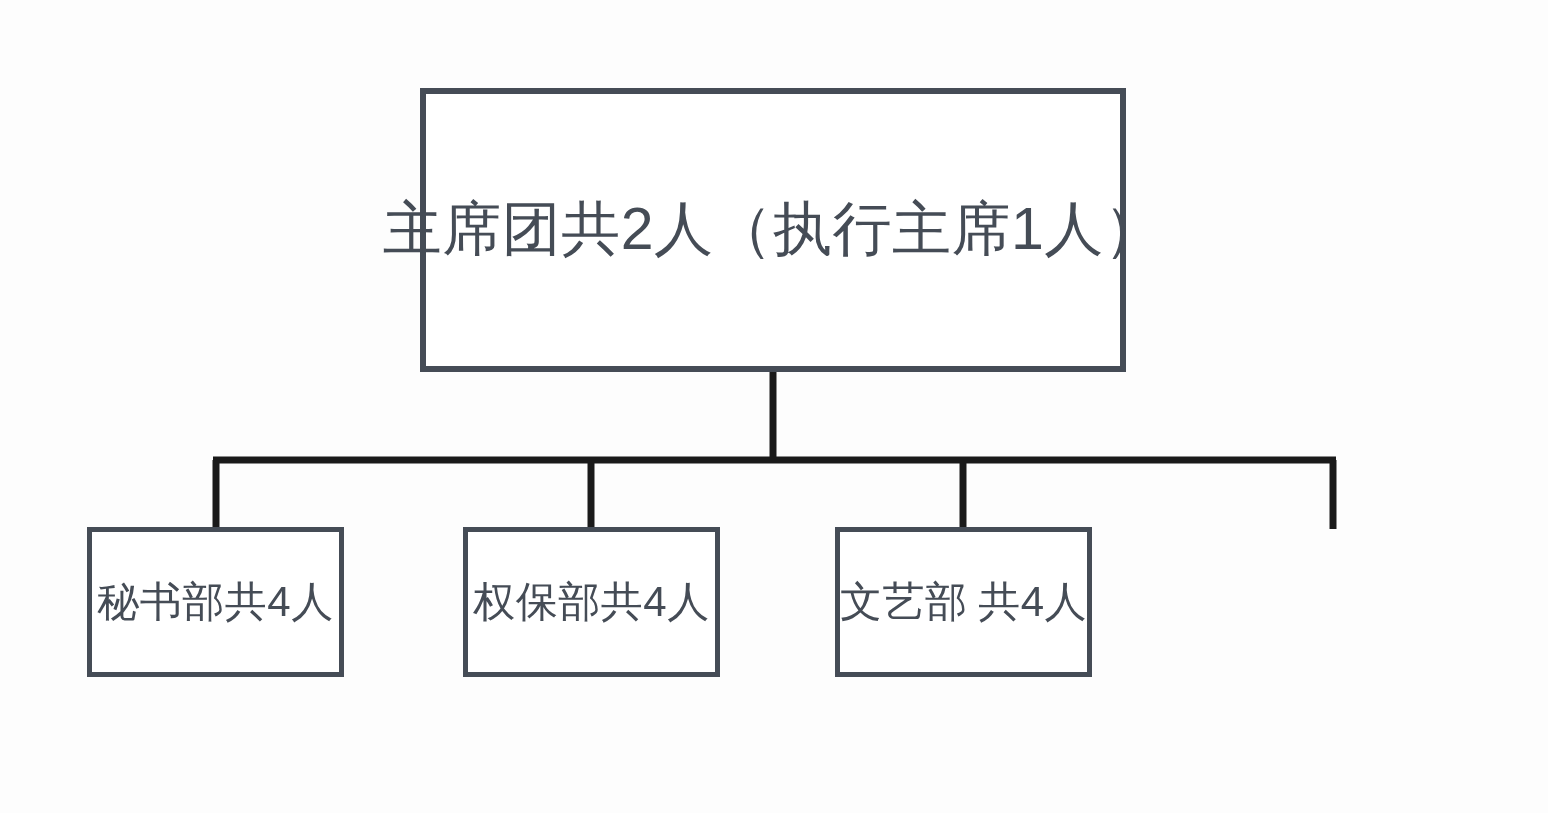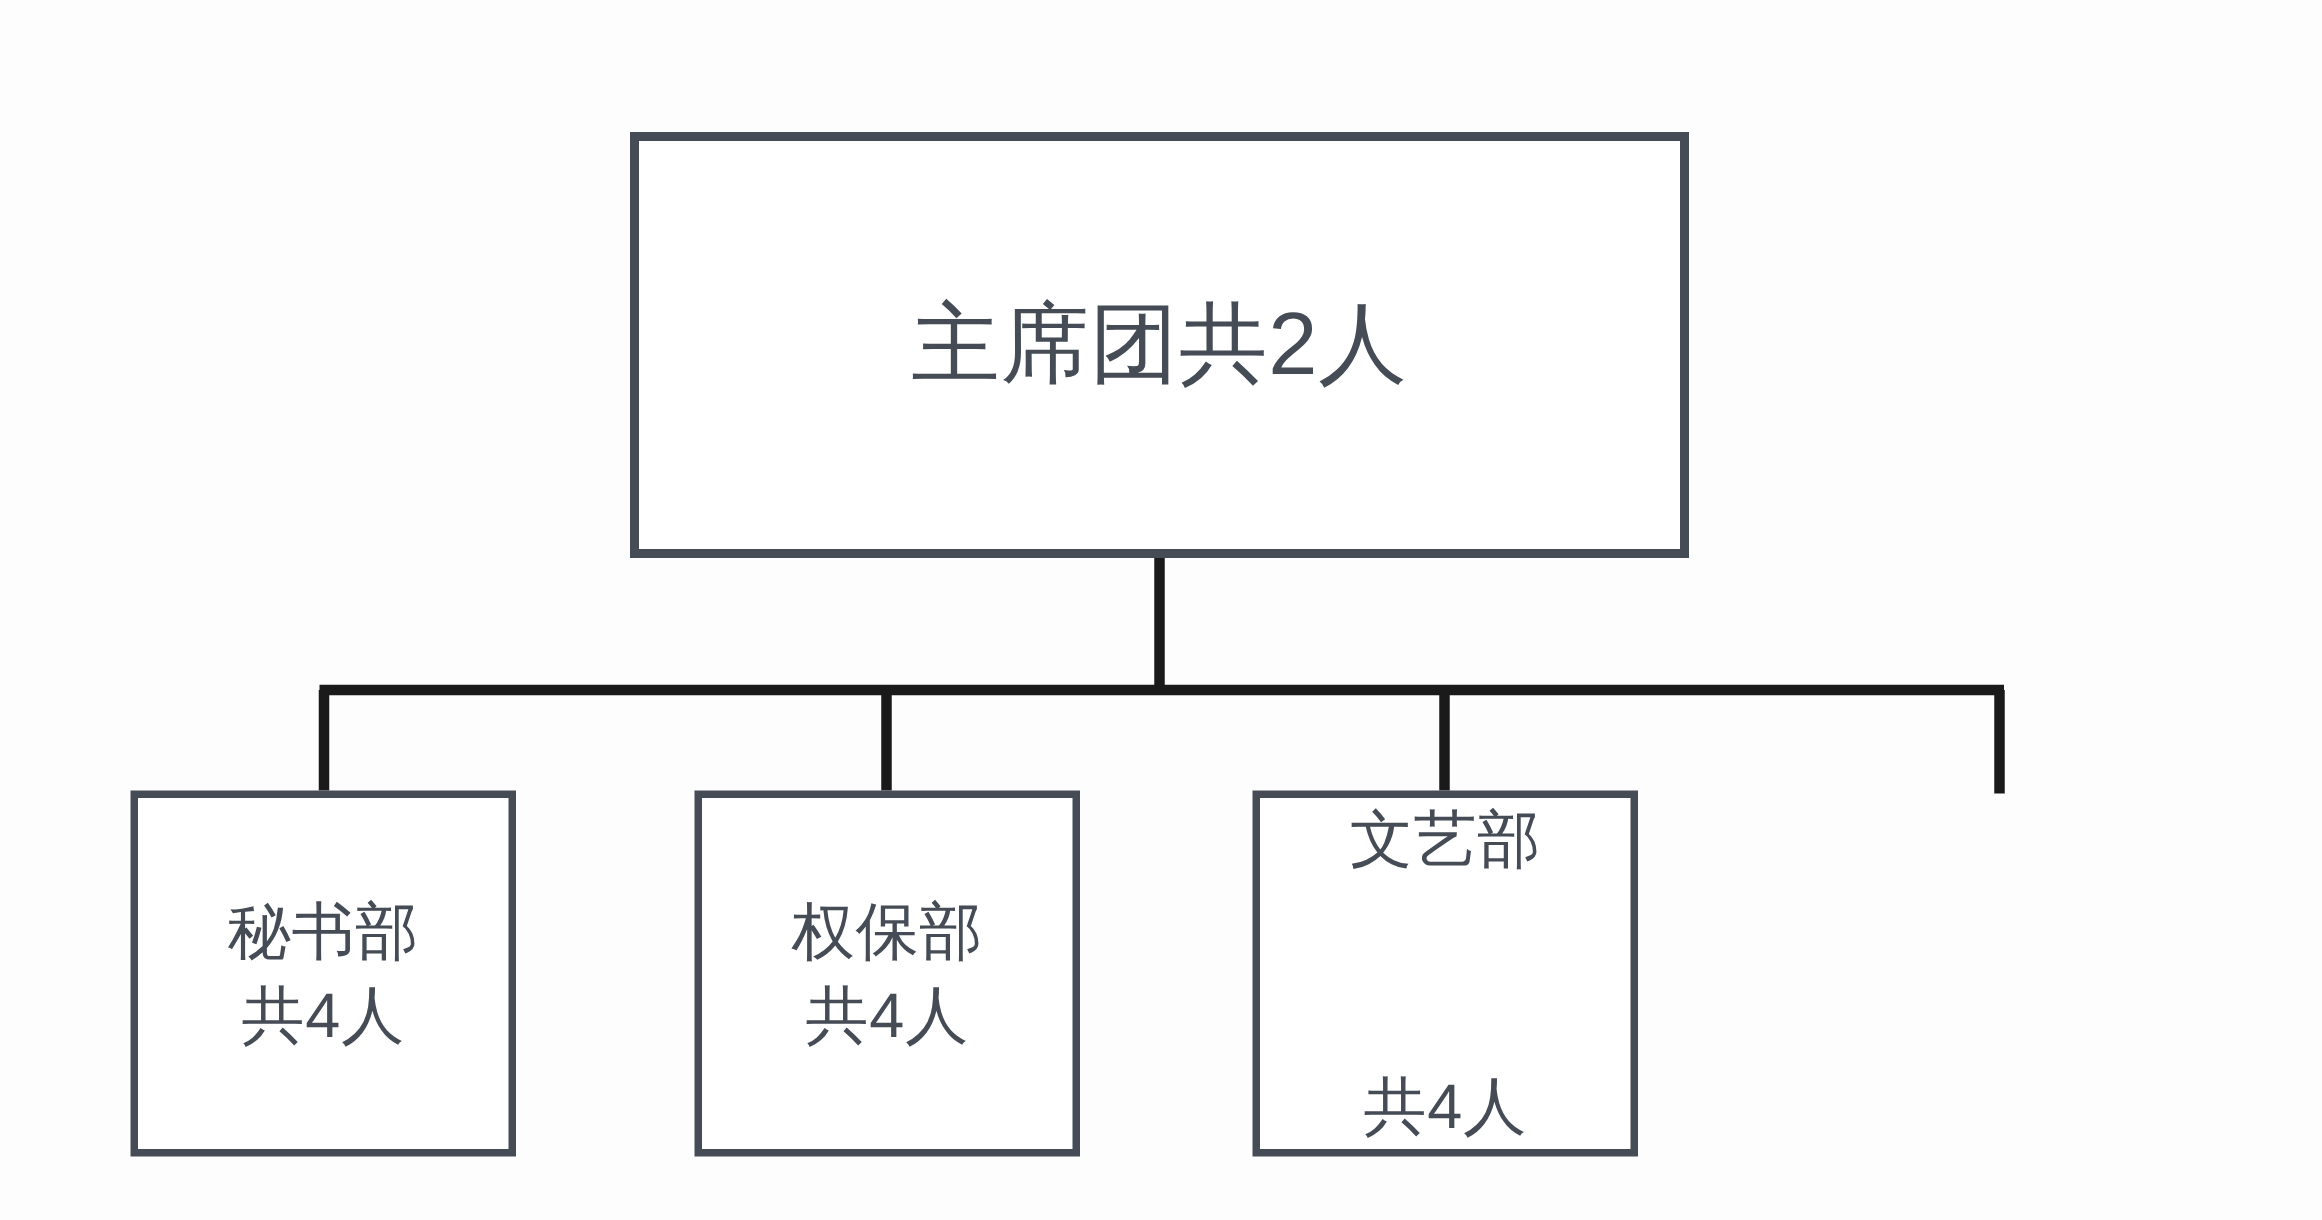--- a/index.html
+++ b/index.html
@@ -25,36 +25,36 @@
     left: 0;
     top: 0;
     width: 1548px;
     height: 813px;
   }
   .node-box {
     position: absolute;
     box-sizing: border-box;
     background: #ffffff;
     display: flex;
-    flex-direction: column;
+    flex-direction: row;
     align-items: center;
     justify-content: center;
     text-align: center;
   }
   .node-root {
     left: 420px;
     top: 88px;
     width: 706px;
     height: 284px;
     border: 6px solid #454c56;
   }
   .node-child {
     top: 527px;
     width: 257px;
-    height: 244px;
+    height: 150px;
     border: 5px solid #454c56;
   }
   .child-1 { left: 87px; }
   .child-2 { left: 463px; }
   .child-3 { left: 835px; justify-content: space-between; }
   .child-4 { left: 1205px; width: 253px; }
 
   .node-line {
     color: #454c56;
     display: block;
@@ -83,20 +83,21 @@
     <line x1="213" y1="460" x2="1336" y2="460" stroke="#1a1a1a" stroke-width="7"></line>
 
     <line x1="216" y1="460" x2="216" y2="529" stroke="#1a1a1a" stroke-width="7"></line>
     <line x1="591" y1="460" x2="591" y2="529" stroke="#1a1a1a" stroke-width="7"></line>
     <line x1="963" y1="460" x2="963" y2="529" stroke="#1a1a1a" stroke-width="7"></line>
     <line x1="1333" y1="460" x2="1333" y2="529" stroke="#1a1a1a" stroke-width="7"></line>
   </svg>
 
   <div class="node-box node-root">
     <span class="node-line root-line">主席团共2人</span>
+    <span class="node-line root-line">（执行主席1人）</span>
   </div>
 
   <div class="node-box node-child child-1">
     <span class="node-line child-line">秘书部</span>
     <span class="node-line child-line">共4人</span>
   </div>
 
   <div class="node-box node-child child-2">
     <span class="node-line child-line">权保部</span>
     <span class="node-line child-line">共4人</span>

